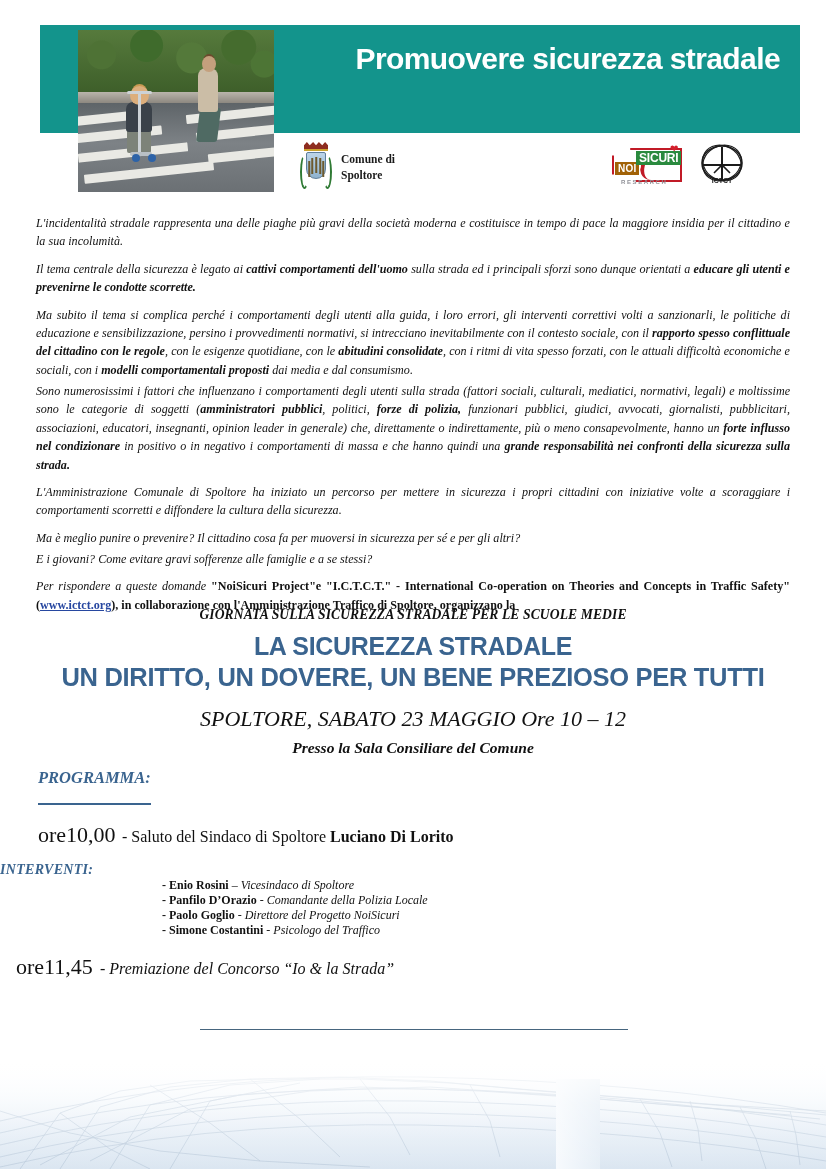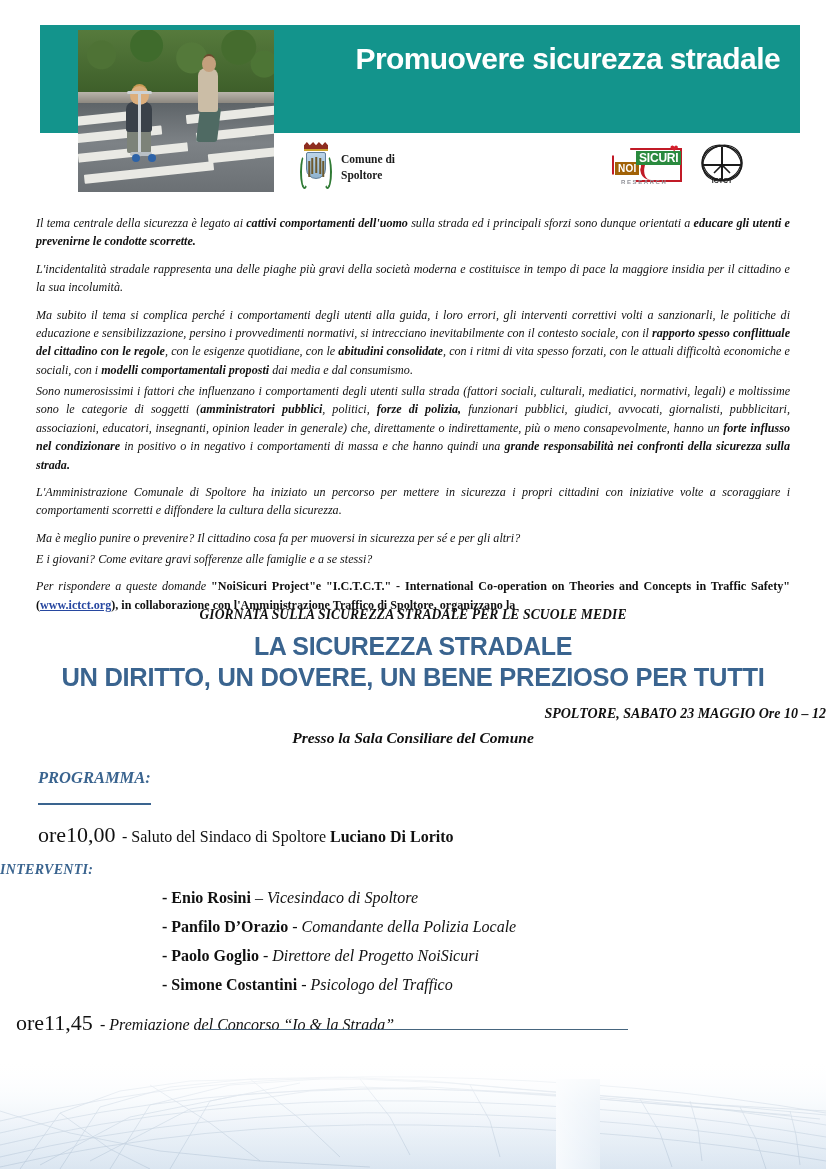--- a/index.html
+++ b/index.html
@@ -203,22 +203,22 @@
     font-family:"Liberation Sans", sans-serif;
     font-weight:bold; color:#3a648f;
     font-size:25px; line-height:1.25;
     margin-top:8px;
     letter-spacing:-0.3px;
   }
   .event-title .l2 { font-size:25.5px; display:block; }
   .event-when {
     margin-top:12px;
     font-family:"Liberation Serif", serif;
-    font-style:italic; font-weight:bold;
-    font-size:14px; color:#111111;text-align:right;
+    font-style:italic; font-weight:normal;
+    font-size:22px; color:#111111;
   }
   .event-where {
     margin-top:7px;
     font-family:"Liberation Serif", serif;
     font-style:italic; font-weight:bold;
     font-size:15.5px; color:#111111;
   }
 
   
   .programma { position:absolute; left:0; top:768px; width:826px; }
@@ -245,23 +245,23 @@
   .prog-desc.ital { font-style:italic; }
   .interventi {
     margin-top:14px;
     font-family:"Liberation Serif", serif;
     font-style:italic; font-weight:bold;
     font-size:14px; color:#3a648f;
     font-variant:small-caps;
     letter-spacing:0.3px;
   }
   .speaker {
-    margin-left:162px; margin-top:11px;
-    font-family:"Liberation Serif", serif;
-    font-size:16px; color:#111111;
+    margin-left:162px; 
+    font-family:"Liberation Serif", serif;
+    font-size:12px; color:#111111;
   }
   .speaker .nm { font-weight:bold; }
   .speaker .role { font-style:italic; }
   .prog-row.second { margin-top:16px;margin-left:16px; }
 
   
   .divider {
     position:absolute; left:200px; top:1029px;
     width:428px; height:0;
     border-top:1.5px solid #46657e;
@@ -348,23 +348,23 @@
           <path d="M14 29 L22 21 L30 29" fill="none" stroke="#1b1b1b" stroke-width="1.6"></path>
           <text x="22" y="39" font-family="Liberation Sans, sans-serif" font-size="7" font-weight="bold" text-anchor="middle" fill="#1b1b1b">ICTCT</text>
         </svg>
       </div>
     </div>
   </div>
 </div>
 
 <div class="body-area">
 
+  <p class="para"><span>L'incidentalità stradale rappresenta una delle piaghe più gravi della società moderna e costituisce in tempo di pace la maggiore insidia per il cittadino e la sua incolumità.</span></p>
+
   <p class="para"><span>Il tema centrale della sicurezza è legato ai </span><b>cattivi comportamenti dell'uomo</b><span> sulla strada ed i principali sforzi sono dunque orientati a </span><b>educare gli utenti e prevenirne le condotte scorrette.</b></p>
-
-  <p class="para"><span>L'incidentalità stradale rappresenta una delle piaghe più gravi della società moderna e costituisce in tempo di pace la maggiore insidia per il cittadino e la sua incolumità.</span></p>
 
   <p class="para tight"><span>Ma subito il tema si complica perché i comportamenti degli utenti alla guida, i loro errori, gli interventi correttivi volti a sanzionarli, le politiche di educazione e sensibilizzazione, persino i provvedimenti normativi, si intrecciano inevitabilmente con il contesto sociale, con il </span><b>rapporto spesso conflittuale del cittadino con le regole</b><span>, con le esigenze quotidiane, con le </span><b>abitudini consolidate</b><span>, con i ritmi di vita spesso forzati, con le attuali difficoltà economiche e sociali, con i </span><b>modelli comportamentali proposti</b><span> dai media e dal consumismo.</span></p>
 
   <p class="para"><span>Sono numerosissimi i fattori che influenzano i comportamenti degli utenti sulla strada (fattori sociali, culturali, mediatici, normativi, legali) e moltissime sono le categorie di soggetti (</span><b>amministratori pubblici</b><span>, politici, </span><b>forze di polizia,</b><span> funzionari pubblici, giudici, avvocati, giornalisti, pubblicitari, associazioni, educatori, insegnanti, opinion leader in generale) che, direttamente o indirettamente, più o meno consapevolmente, hanno un </span><b>forte influsso nel condizionare</b><span> in positivo o in negativo i comportamenti di massa e che hanno quindi una </span><b>grande responsabilità nei confronti della sicurezza sulla strada.</b></p>
 
   <p class="para"><span>L'Amministrazione Comunale di Spoltore ha iniziato un percorso per mettere in sicurezza i propri cittadini con iniziative volte a scoraggiare i comportamenti scorretti e diffondere la cultura della sicurezza.</span></p>
 
   <p class="para tight"><span>Ma è meglio punire o prevenire? Il cittadino cosa fa per muoversi in sicurezza per sé e per gli altri?</span></p>
 
   <p class="para"><span>E i giovani? Come evitare gravi sofferenze alle famiglie e a se stessi?</span></p>

